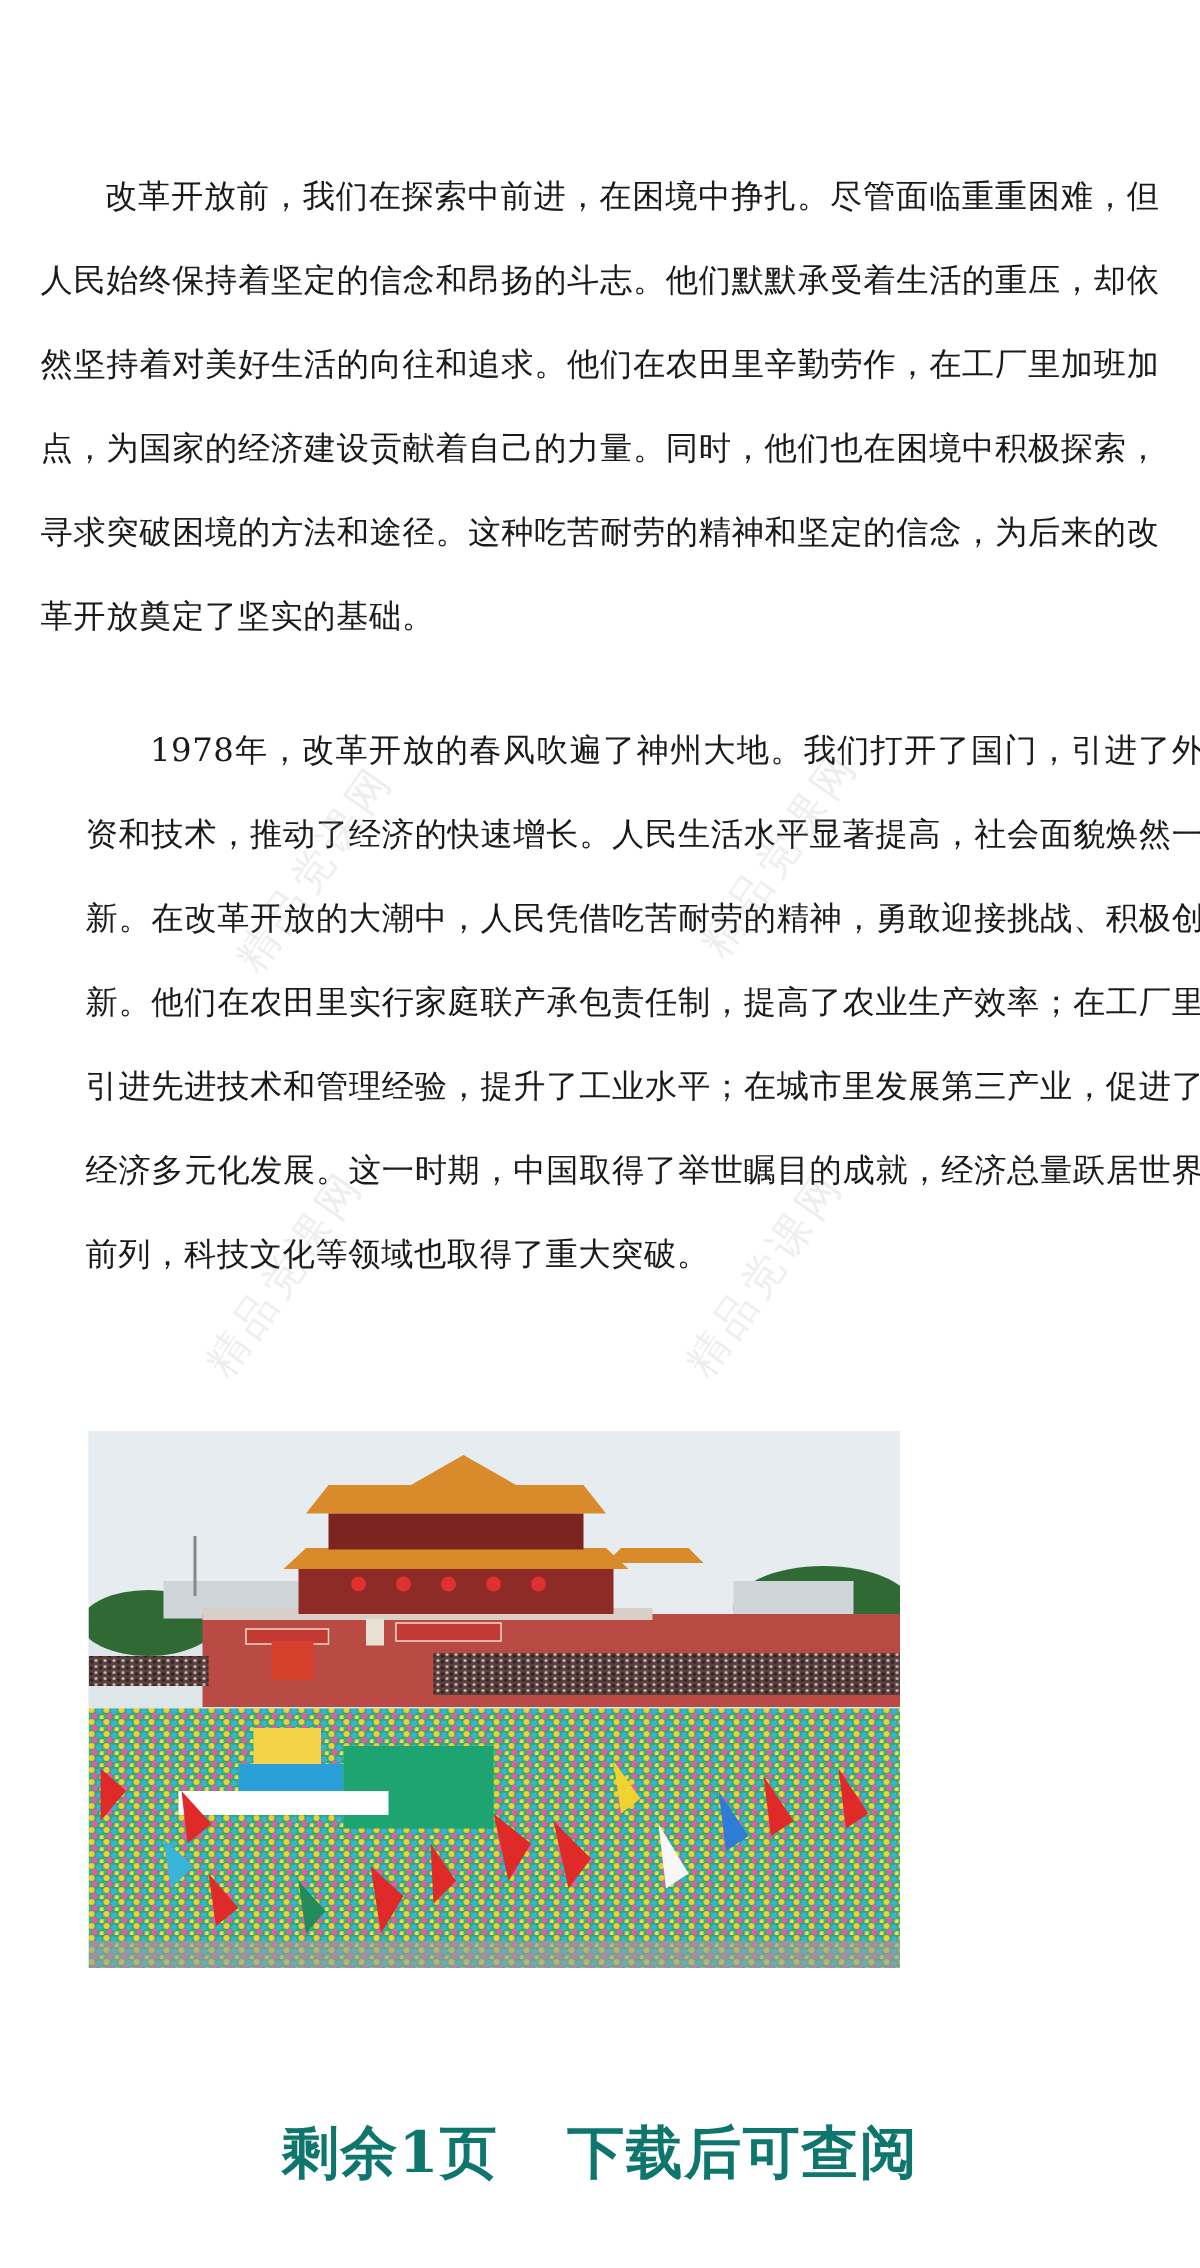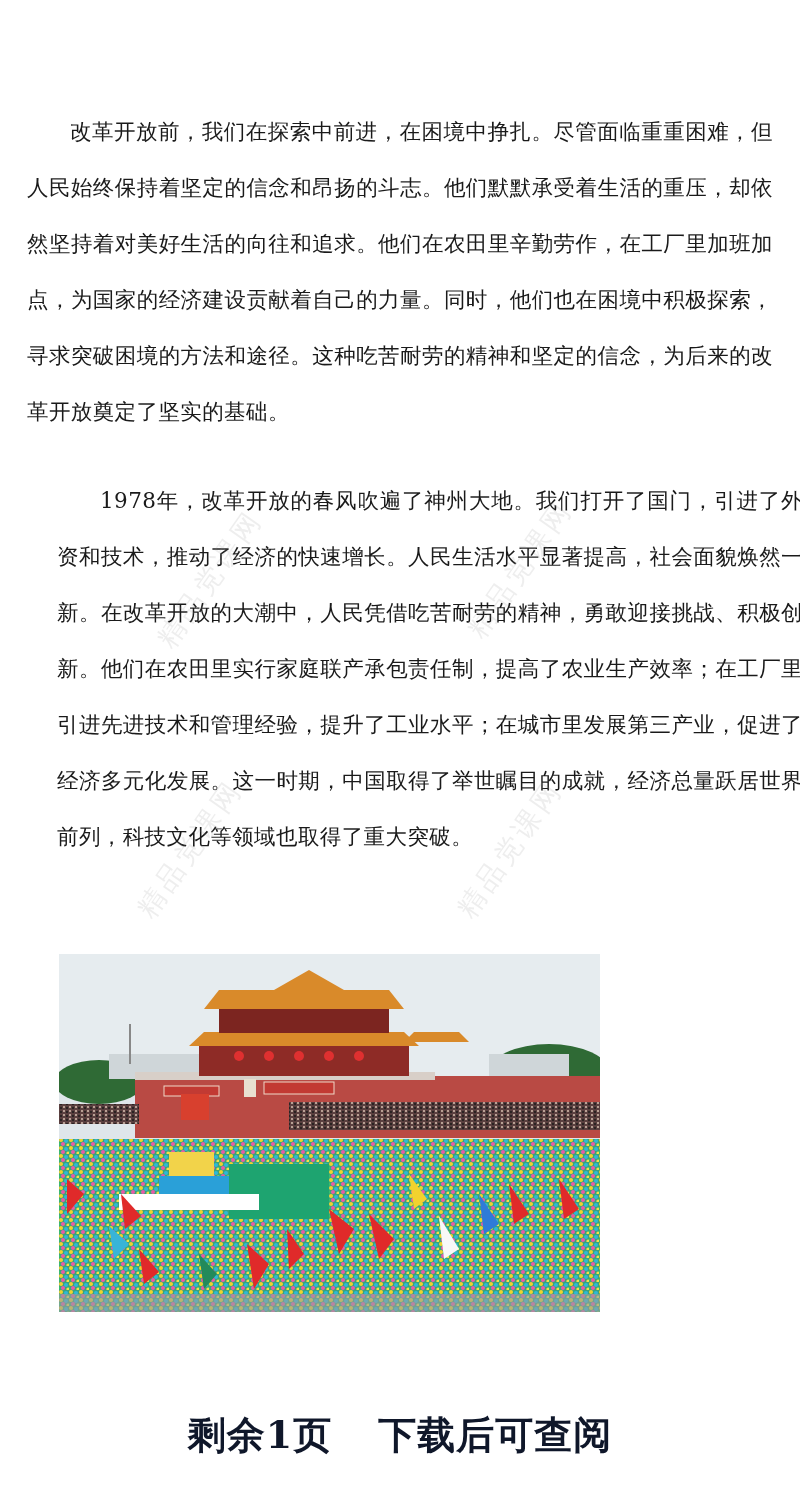--- a/index.html
+++ b/index.html
@@ -21,21 +21,21 @@
     font-family: "DejaVu Sans", sans-serif; letter-spacing: 4px;
   }
   .photo {
     position: absolute; left: 59px; top: 954px; width: 541px; height: 358px; overflow: hidden;
     background: #dfe6ea;
   }
   .photo svg { display: block; }
   .more {
     position: absolute; left: 0; width: 800px; top: 1410px; text-align: center;
     font-family: "DejaVu Serif", "Liberation Serif", serif; font-weight: bold;
-    font-size: 38px; color: #0f172a; letter-spacing: 1px;
+    font-size: 38px; color: #0f766e; letter-spacing: 1px;
   }
   .more span { display: inline-block; }
   .more .gap { width: 46px; }
 </style>
 </head>
 <body>
 
 <div class="page">
 
   <p class="para" id="p1">改革开放前，我们在探索中前进，在困境中挣扎。尽管面临重重困难，但人民始终保持着坚定的信念和昂扬的斗志。他们默默承受着生活的重压，却依然坚持着对美好生活的向往和追求。他们在农田里辛勤劳作，在工厂里加班加点，为国家的经济建设贡献着自己的力量。同时，他们也在困境中积极探索，寻求突破困境的方法和途径。这种吃苦耐劳的精神和坚定的信念，为后来的改革开放奠定了坚实的基础。</p>

